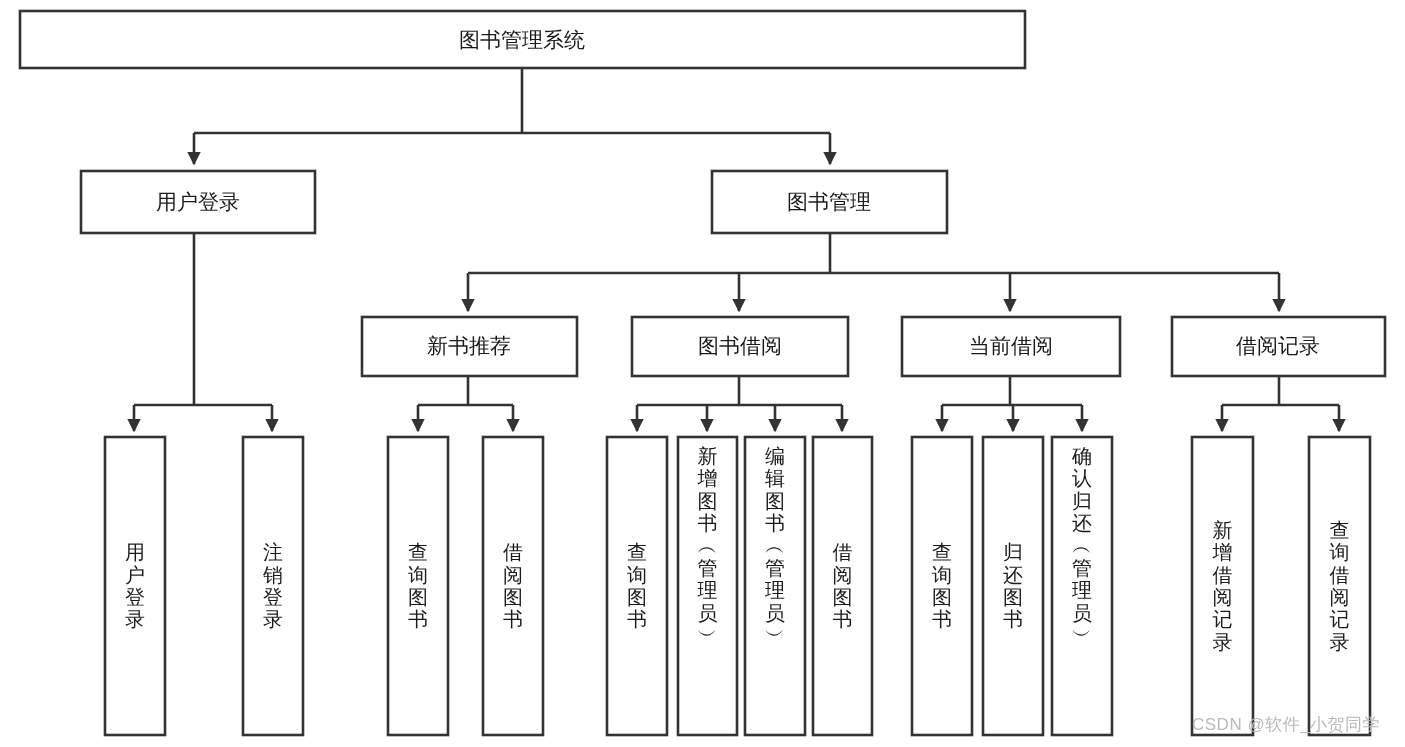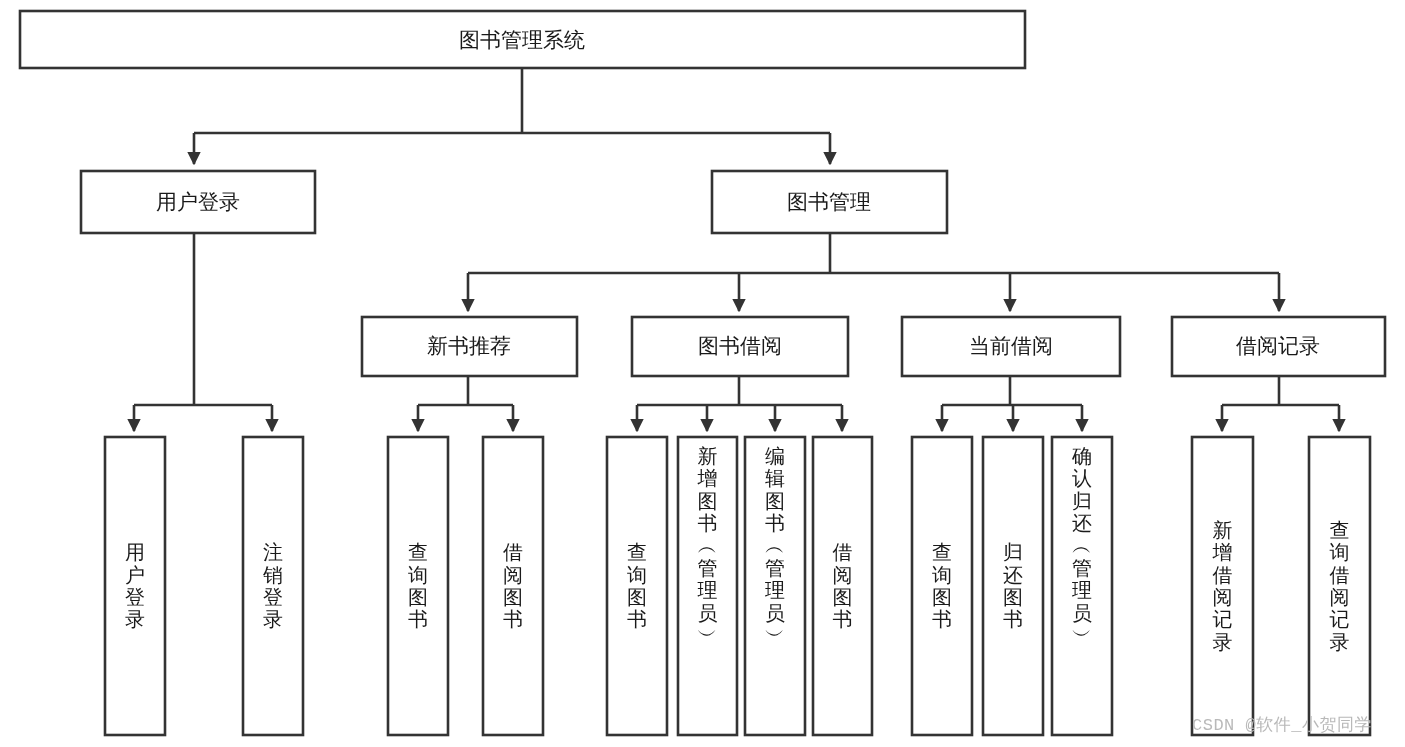--- a/index.html
+++ b/index.html
@@ -63,21 +63,21 @@
     box-sizing: border-box;
     pointer-events: none;
   }
   .leaf-label span.ch {
     display: block;
   }
   .watermark {
     position: absolute;
     left: 1192px;
     top: 713px;
-    font-family: Liberation Mono, monospace;
+    font-family: Liberation Sans, sans-serif;
     font-size: 17px;
     color: #b9b9b9;
     white-space: nowrap;
     letter-spacing: 0.5px;
     text-align: center;
   }
 </style>
 </head>
 <body>
 

